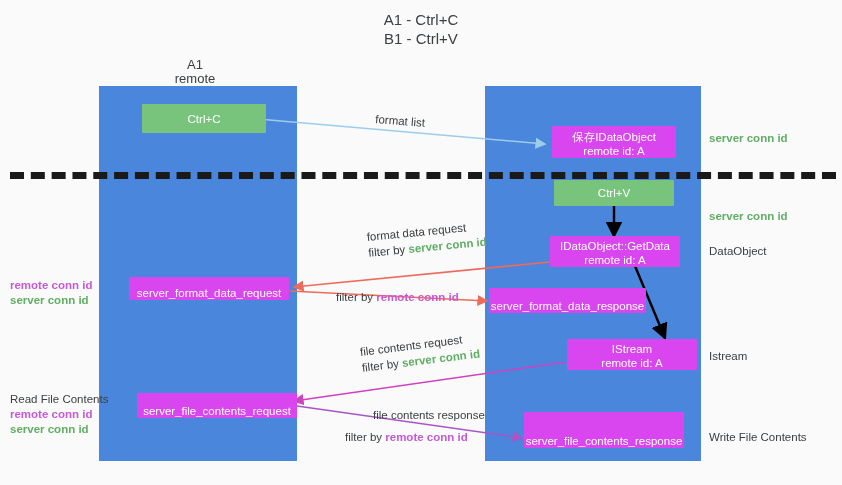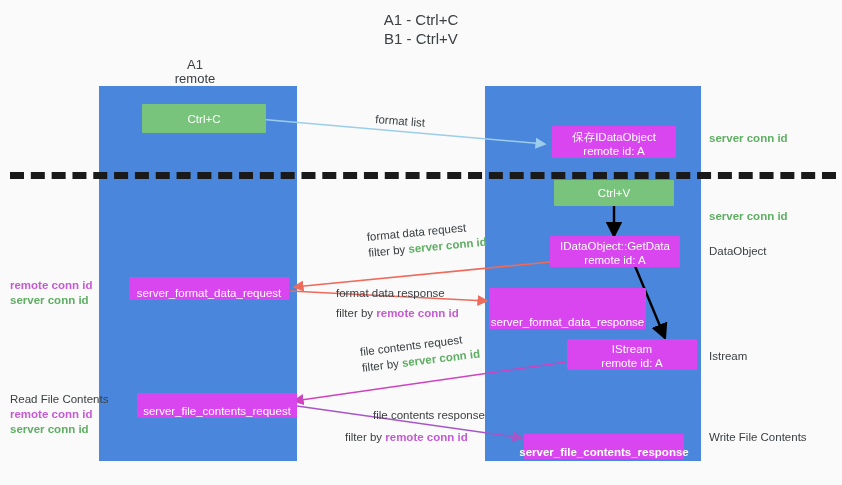--- a/index.html
+++ b/index.html
@@ -176,34 +176,34 @@
 
   <div class="box orange" style="left:550px; top:236px; width:130px; height:31px;">
     <span class="ln">IDataObject::GetData</span>
     <span class="ln">remote id: A</span>
   </div>
 
   <div class="box orange" style="left:129px; top:277px; width:160px; height:23px;">
     <span class="ln">server_format_data_request</span>
   </div>
 
-  <div class="box orange" style="left:489px; top:288px; width:157px; height:41px;">
+  <div class="box orange" style="left:489px; top:288px; width:157px; height:25px;">
     <span class="ln">server_format_data_response</span>
   </div>
 
   <div class="box orange" style="left:567px; top:339px; width:130px; height:31px;">
     <span class="ln">IStream</span>
     <span class="ln">remote id: A</span>
   </div>
 
   <div class="box orange" style="left:137px; top:393px; width:160px; height:25px;">
     <span class="ln">server_file_contents_request</span>
   </div>
 
-  <div class="box orange" style="left:524px; top:434px; width:160px; height:25px;font-weight:bold;">
+  <div class="box orange" style="left:524px; top:412px; width:160px; height:36px;">
     <span class="ln">server_file_contents_response</span>
   </div>
 
   <div class="lbl green" style="left:709px; top:131px;">server conn id</div>
   <div class="lbl green" style="left:709px; top:209px;">server conn id</div>
   <div class="lbl dark" style="left:709px; top:244px;">DataObject</div>
   <div class="lbl dark" style="left:709px; top:349px;">Istream</div>
   <div class="lbl dark" style="left:709px; top:430px;">Write File Contents</div>
 
   <div class="stack" style="left:10px; top:278px;">
@@ -222,21 +222,20 @@
   </div>
 
   <div class="cap" style="left:366px; top:229px; transform: rotate(-5.5deg);">
     <div>format data request</div>
     <div>
       <span>filter by </span><span class="g">server conn id</span>
     </div>
   </div>
 
   <div class="cap" style="left:336px; top:285px;">
-    <div>format data response</div>
     <div style="margin-top:4px;">
       <span>filter by </span><span class="p">remote conn id</span>
     </div>
   </div>
 
   <div class="cap" style="left:359px; top:344px; transform: rotate(-7deg);">
     <div>file contents request</div>
     <div>
       <span>filter by </span><span class="g">server conn id</span>
     </div>

